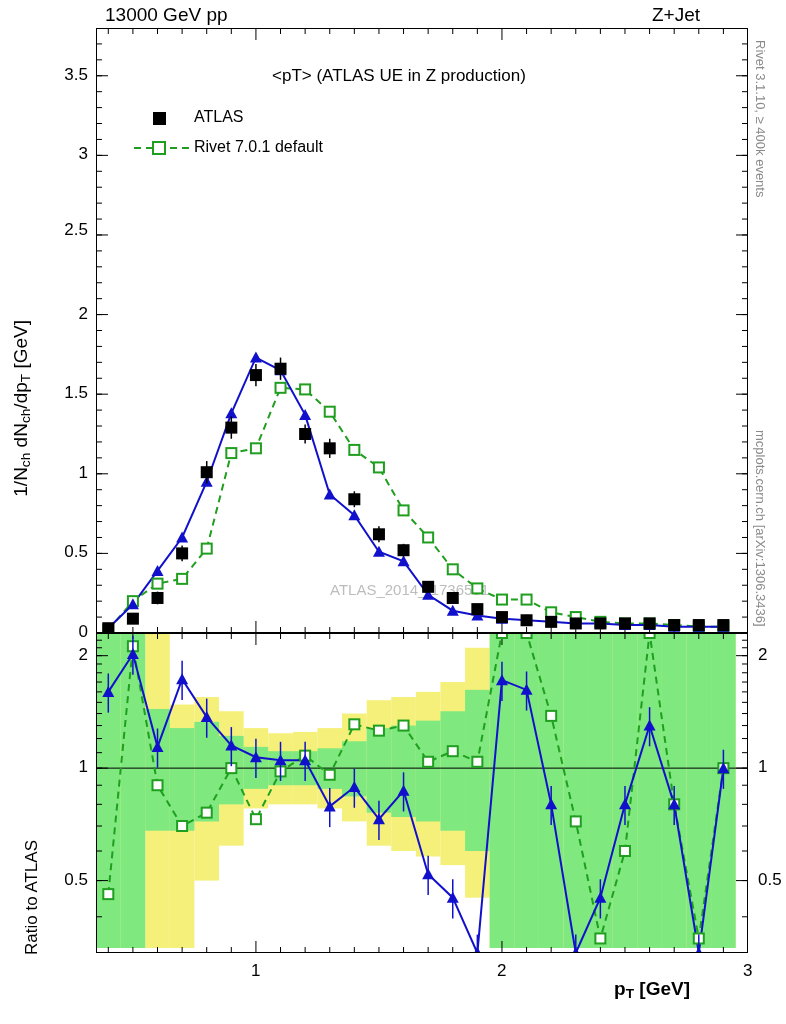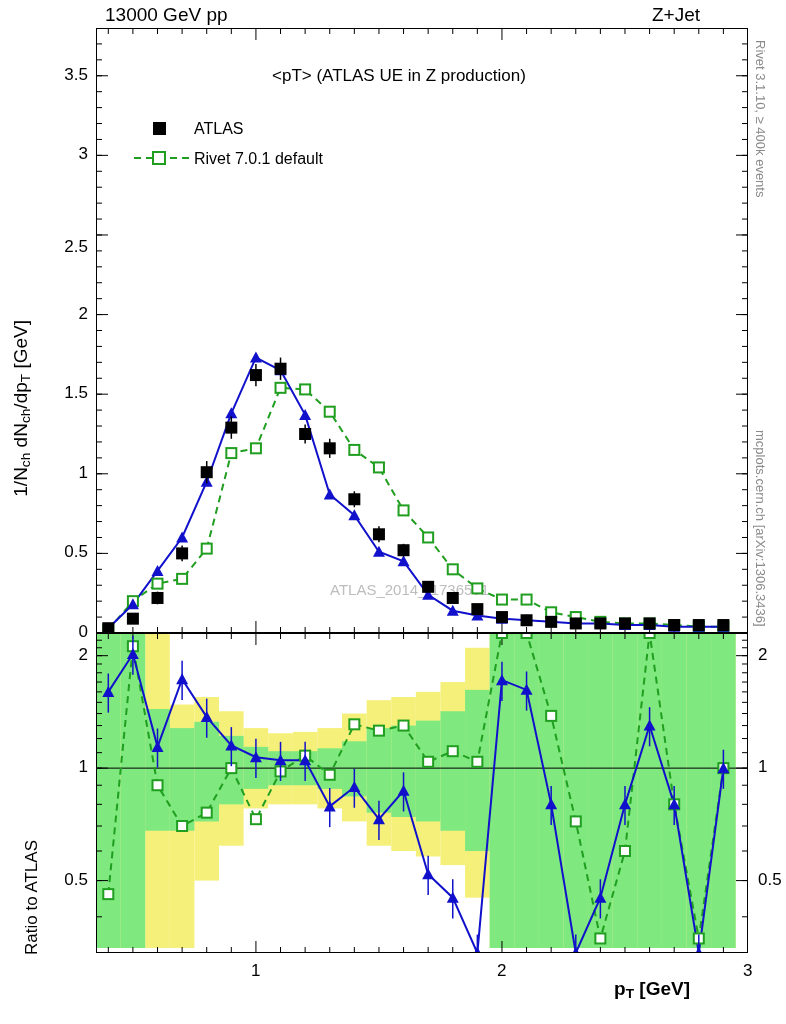--- a/index.html
+++ b/index.html
@@ -80,21 +80,21 @@
     font-size: 19px;
     font-weight: bold;
   }
   .legend {
     position: absolute;
     left: 130px; top: 108px;
     font-size: 16px;
   }
   .legend-row {
     display: flex;
-    align-items: flex-end;
+    align-items: flex-start;
     height: 30px;
   }
   .legend-key {
     width: 64px;
     display: flex;
     align-items: center;
     justify-content: center;
   }
   .watermark {
     position: absolute;
@@ -644,21 +644,21 @@
   <div class="ylabel-ratio">Ratio to ATLAS</div>
 
   <div class="xlabel">p<sub>T</sub> [GeV]</div>
 
   <div id="ticklabels">
       <div class="tick-label" style="left: 88px; top: 622px; text-align: right; transform: translateX(-100%);">0</div>
       <div class="tick-label" style="left: 88px; top: 542.395px; text-align: right; transform: translateX(-100%);">0.5</div>
       <div class="tick-label" style="left: 88px; top: 462.789px; text-align: right; transform: translateX(-100%);">1</div>
       <div class="tick-label" style="left: 88px; top: 383.184px; text-align: right; transform: translateX(-100%);">1.5</div>
       <div class="tick-label" style="left: 88px; top: 303.579px; text-align: right; transform: translateX(-100%);">2</div>
-      <div class="tick-label" style="left: 88px; top: 237px; text-align: left; transform: translateX(-100%);">2.5</div>
+      <div class="tick-label" style="left: 88px; top: 220px; text-align: left; transform: translateX(-100%);">2.5</div>
       <div class="tick-label" style="left: 88px; top: 144.368px; text-align: right; transform: translateX(-100%);">3</div>
       <div class="tick-label" style="left: 88px; top: 64.7632px; text-align: right; transform: translateX(-100%);">3.5</div>
       <div class="tick-label" style="left: 88px; top: 869.593px; text-align: right; transform: translateX(-100%);">0.5</div>
       <div class="tick-label" style="left: 758px; top: 869.593px;">0.5</div>
       <div class="tick-label" style="left: 88px; top: 757.134px; text-align: right; transform: translateX(-100%);">1</div>
       <div class="tick-label" style="left: 758px; top: 757.134px;">1</div>
       <div class="tick-label" style="left: 88px; top: 644.675px; text-align: right; transform: translateX(-100%);">2</div>
       <div class="tick-label" style="left: 758px; top: 644.675px;">2</div>
       <div class="tick-label" style="left: 250.925px; top: 961px;">1</div>
       <div class="tick-label" style="left: 496.962px; top: 961px;">2</div>

